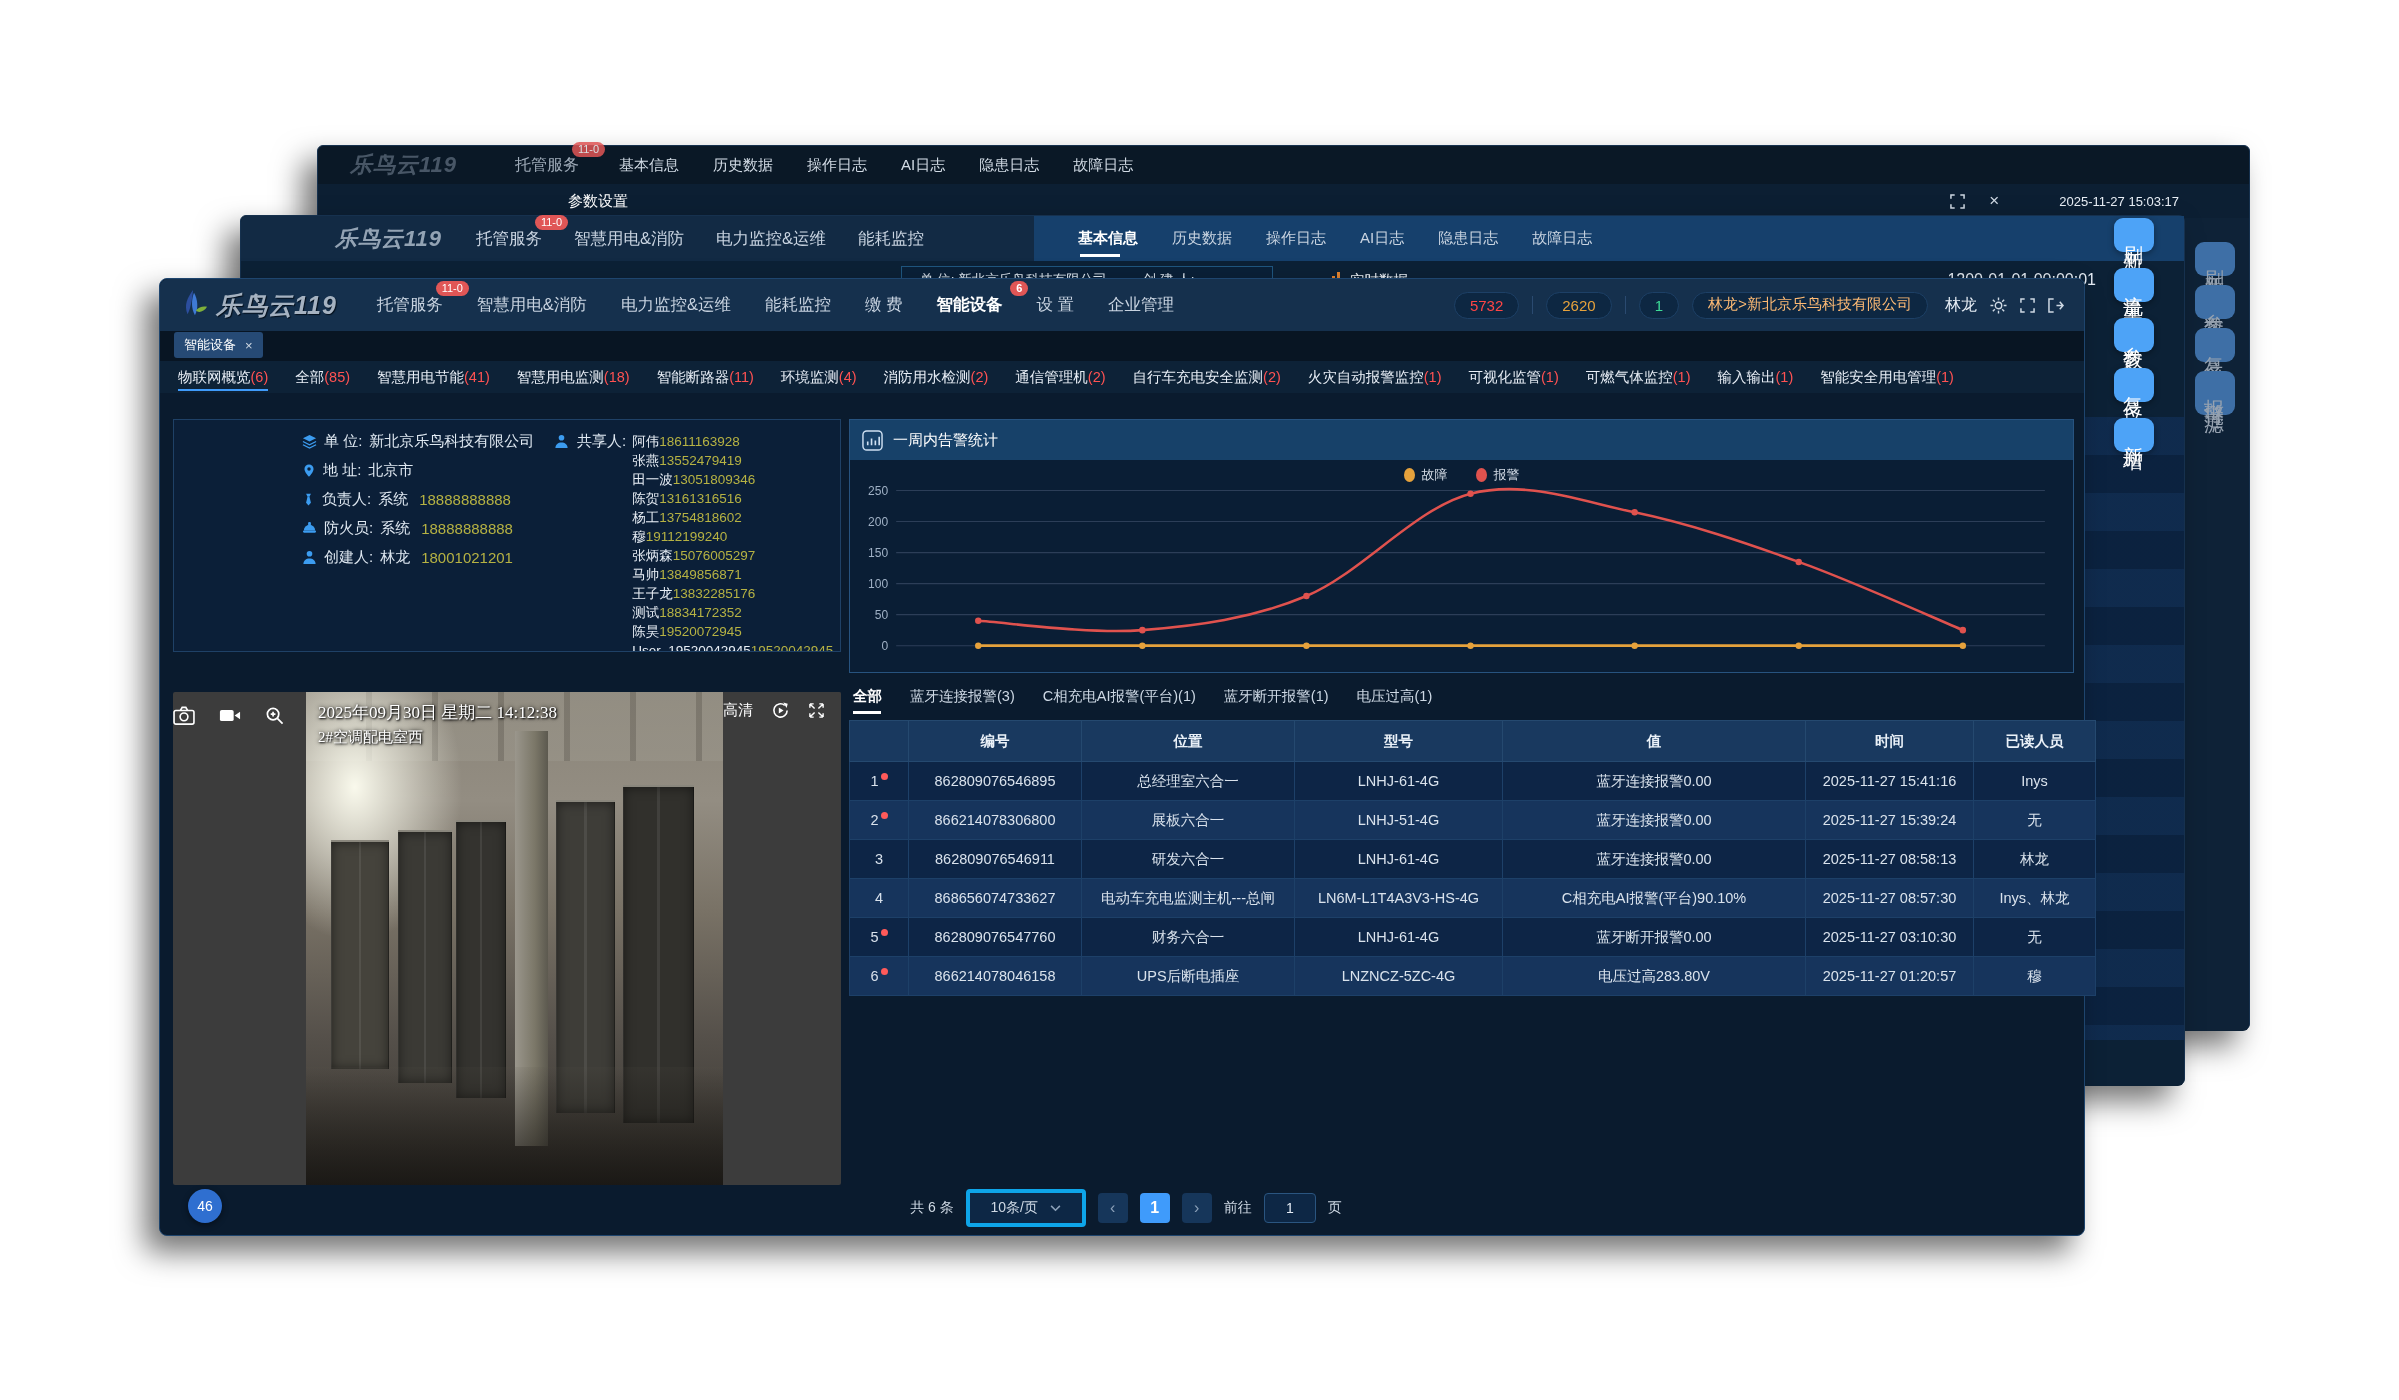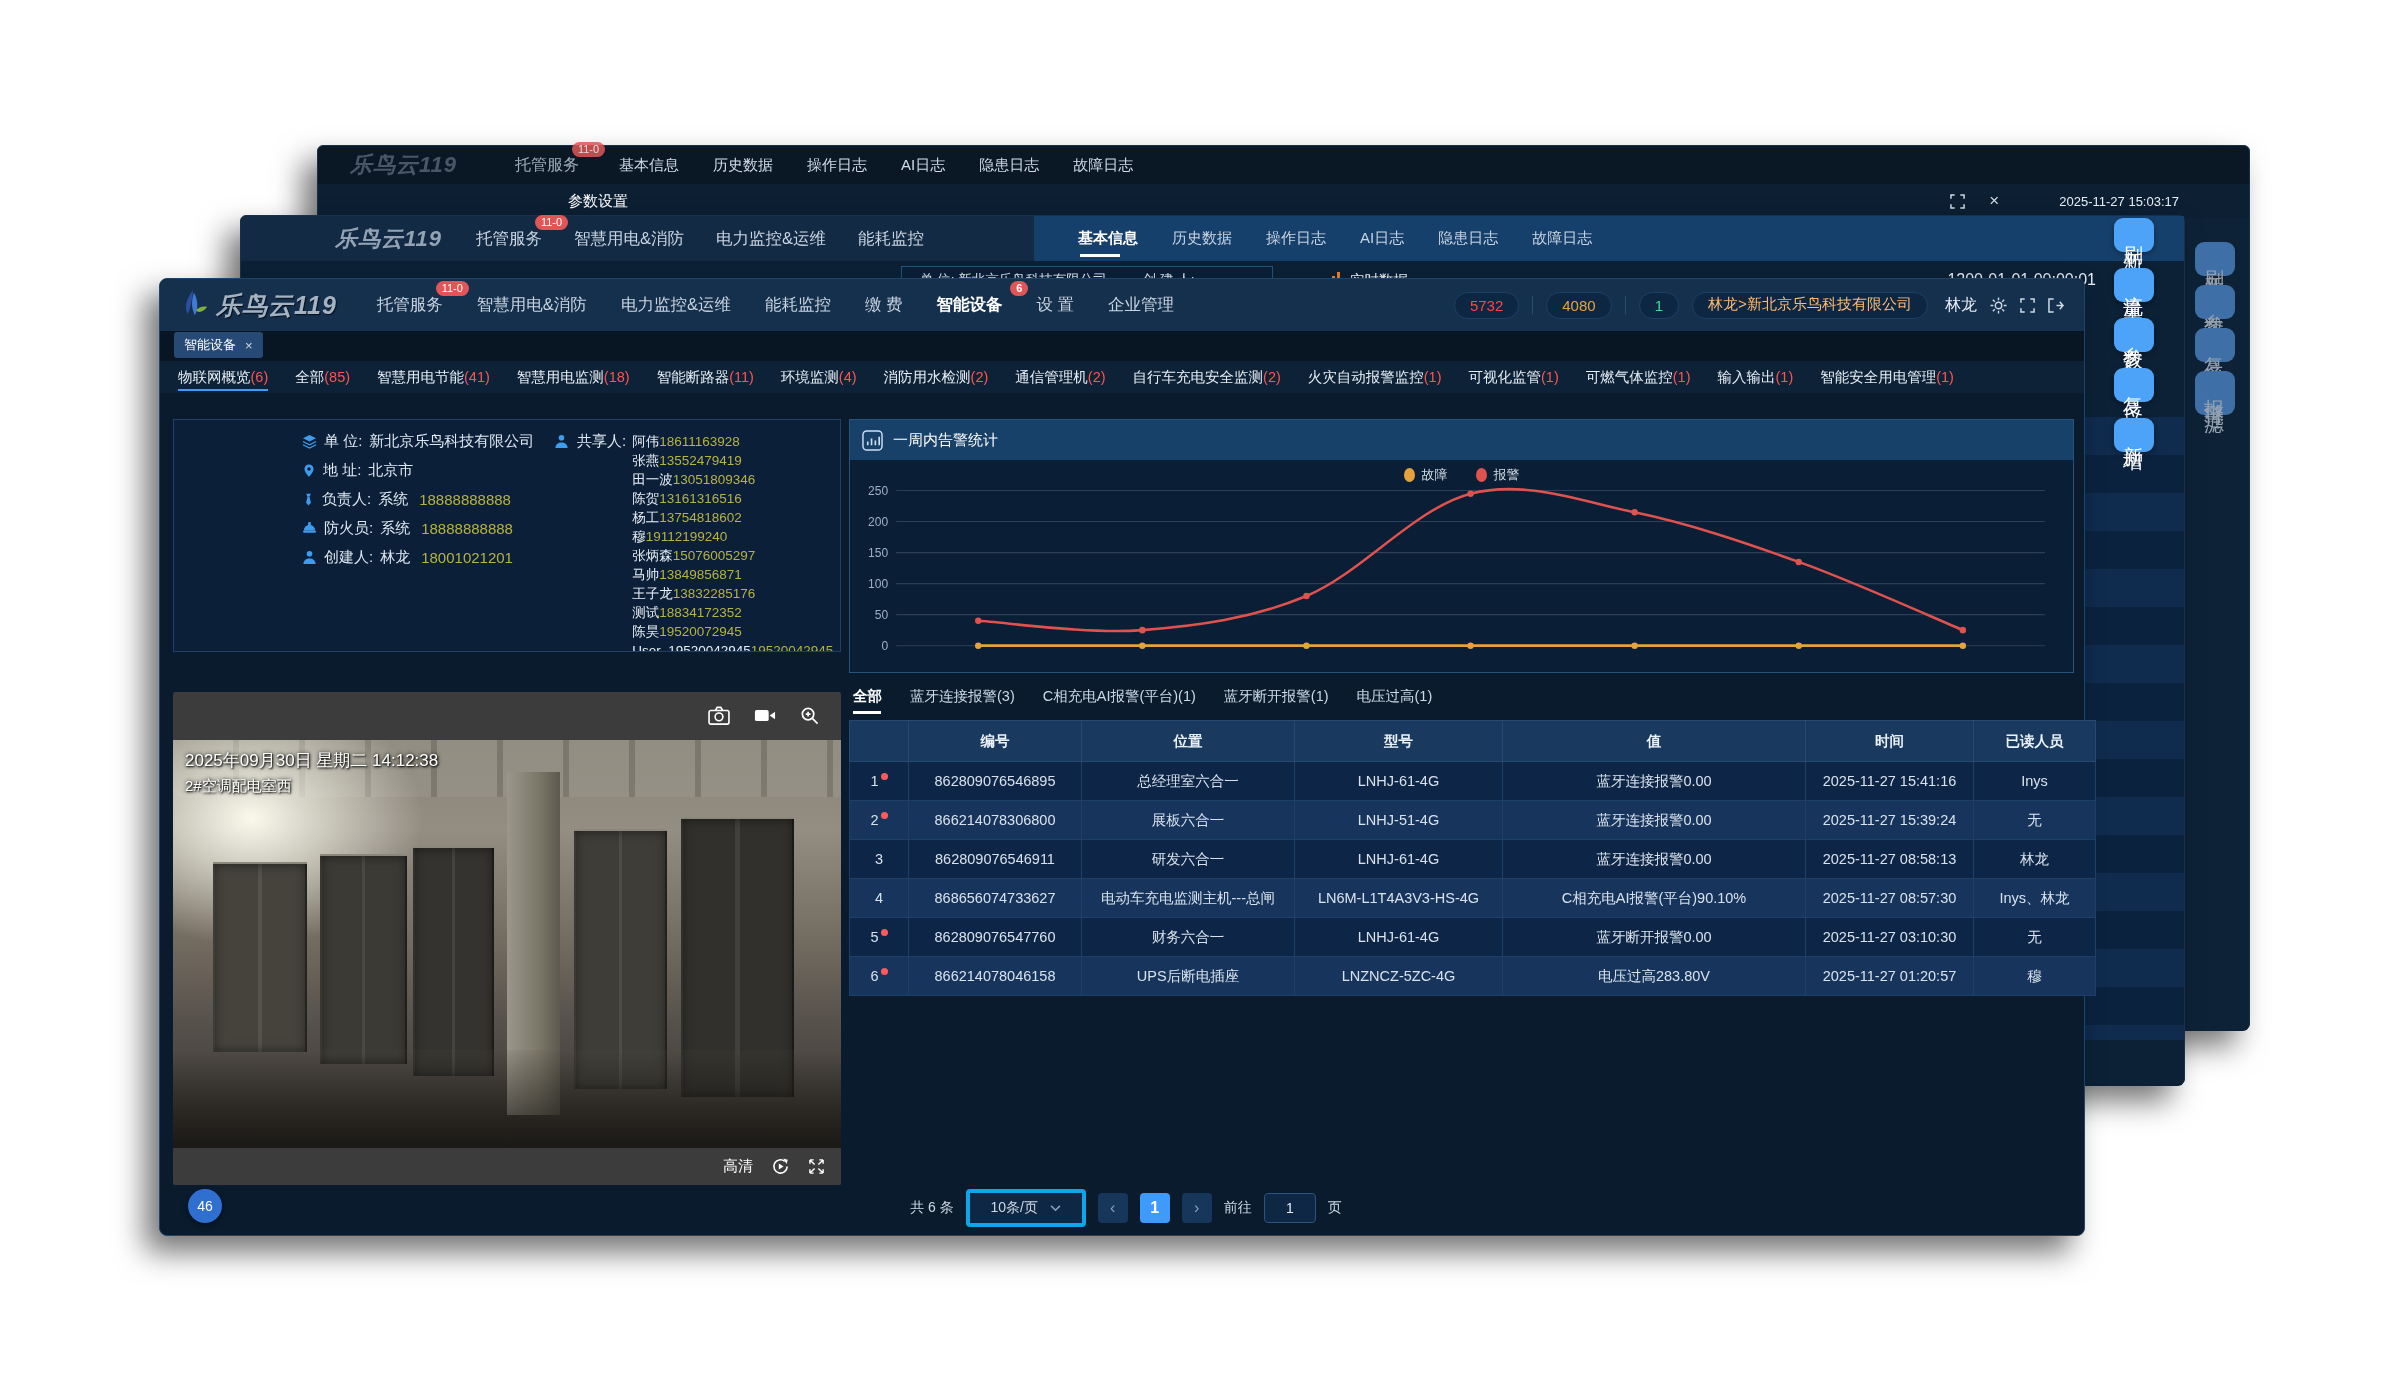--- a/index.html
+++ b/index.html
@@ -67,21 +67,21 @@
   .info-panel{height:234px;border:1px solid #1f4166;background:#0b1f38;display:flex;padding:12px 6px 8px 128px;box-sizing:border-box;overflow:hidden;}
   .info-fields{display:flex;flex-direction:column;gap:10px;width:252px;flex:none;}
   .if-row{display:flex;align-items:center;gap:7px;font-size:15px;color:#dfe8f1;white-space:nowrap;}
   .if-phone{color:#b6b243;margin-left:4px;}
   .info-share{margin-left:auto;display:flex;align-items:flex-start;gap:6px;width:280px;flex:none;}
   .share-head{display:flex;align-items:center;gap:8px;font-size:15px;color:#dfe8f1;white-space:nowrap;}
   .share-list{display:flex;flex-direction:column;font-size:13.5px;line-height:19px;overflow:hidden;}
   .sp-name{color:#e8eef5;}
   .sp-phone{color:#b6b243;}
   
-  .camera-panel{margin-top:40px;height:497px;background:#3c3c3c;display:flex;flex-direction:column;border-radius:2px;overflow:hidden;}
+  .camera-panel{margin-top:40px;height:497px;background:#3c3c3c;display:flex;flex-direction:row;border-radius:2px;overflow:hidden;font-family:Liberation Serif, serif;}
   .cam-toolbar{height:48px;display:flex;justify-content:flex-end;align-items:center;gap:24px;padding-right:22px;flex:none;}
   .cam-video{flex:1;position:relative;overflow:hidden;background:linear-gradient(180deg,#8a8478 0%,#938d82 22%,#787165 45%,#55504a 70%,#36332e 100%);}
   .sc{position:absolute;}
   .sc-flare{left:-4%;top:0;width:45%;height:55%;background:radial-gradient(ellipse at 35% 35%,rgba(255,255,242,.95),rgba(255,255,242,0) 62%);}
   .sc-ceil{left:0;top:0;width:100%;height:14%;background:repeating-linear-gradient(90deg,#9b978c 0 60px,#6e6a61 60px 66px);opacity:.5;}
   .sc-cab{border-top:2px solid #8a877d;box-shadow:inset 0 0 12px rgba(0,0,0,.55);background-image:linear-gradient(90deg,rgba(255,255,255,.07) 0 2%,transparent 2% 48%,rgba(255,255,255,.08) 48% 52%,transparent 52% 98%,rgba(0,0,0,.3) 98%);}
   .sc-floor{left:0;bottom:0;width:100%;height:24%;background:linear-gradient(180deg,rgba(90,85,75,.1),rgba(20,18,15,.8));}
   .cam-overlay{position:absolute;top:8px;left:12px;color:#fff;font-size:17px;line-height:1.55;text-shadow:0 0 4px #000,1px 1px 2px #000;}
   .cam-overlay .l2{font-size:15px;}
   .cam-bottom{height:37px;display:flex;justify-content:flex-end;align-items:center;gap:18px;padding-right:16px;color:#fff;font-size:15px;flex:none;background:#3c3c3c;}
@@ -218,21 +218,21 @@
           <span class="c-menu-item"><span>能耗监控</span></span>
           <span class="c-menu-item"><span>缴 费</span></span>
           <span class="c-menu-item active"><span>智能设备</span><span class="badge-red">6</span></span>
           <span class="c-menu-item"><span>设 置</span></span>
           <span class="c-menu-item"><span>企业管理</span></span>
         </nav>
       <div class="c-right">
         <span id="cBadges" style="display:flex;align-items:center;gap:13px;">
             <span class="pill" style="color: rgb(255, 69, 69);">5732</span>
             <span class="vsep"></span>
-            <span class="pill" style="color: rgb(230, 162, 60);">4080</span>
+            <span class="pill" style="color: rgb(230, 162, 60);">2620</span>
             <span class="vsep"></span>
             <span class="pill" style="color: rgb(61, 220, 151);">1</span>
           </span>
         <span class="pill" style="color:#fdba74;font-family:Liberation Mono, monospace;">林龙&gt;新北京乐鸟科技有限公司</span>
         <span class="c-user">林龙</span>
         <span class="c-ico">
           <svg width="17" height="17" viewBox="0 0 18 18">
               <circle cx="9" cy="9" r="3.4" fill="none" stroke="#cfd9e4" stroke-width="1.5"></circle>
               <path d="M9 .5v3M9 14.5v3M.5 9h3M14.5 9h3M3 3l2.1 2.1M12.9 12.9L15 15M15 3l-2.1 2.1M5.1 12.9L3 15" stroke="#cfd9e4" stroke-width="1.5"></path>
             </svg>

